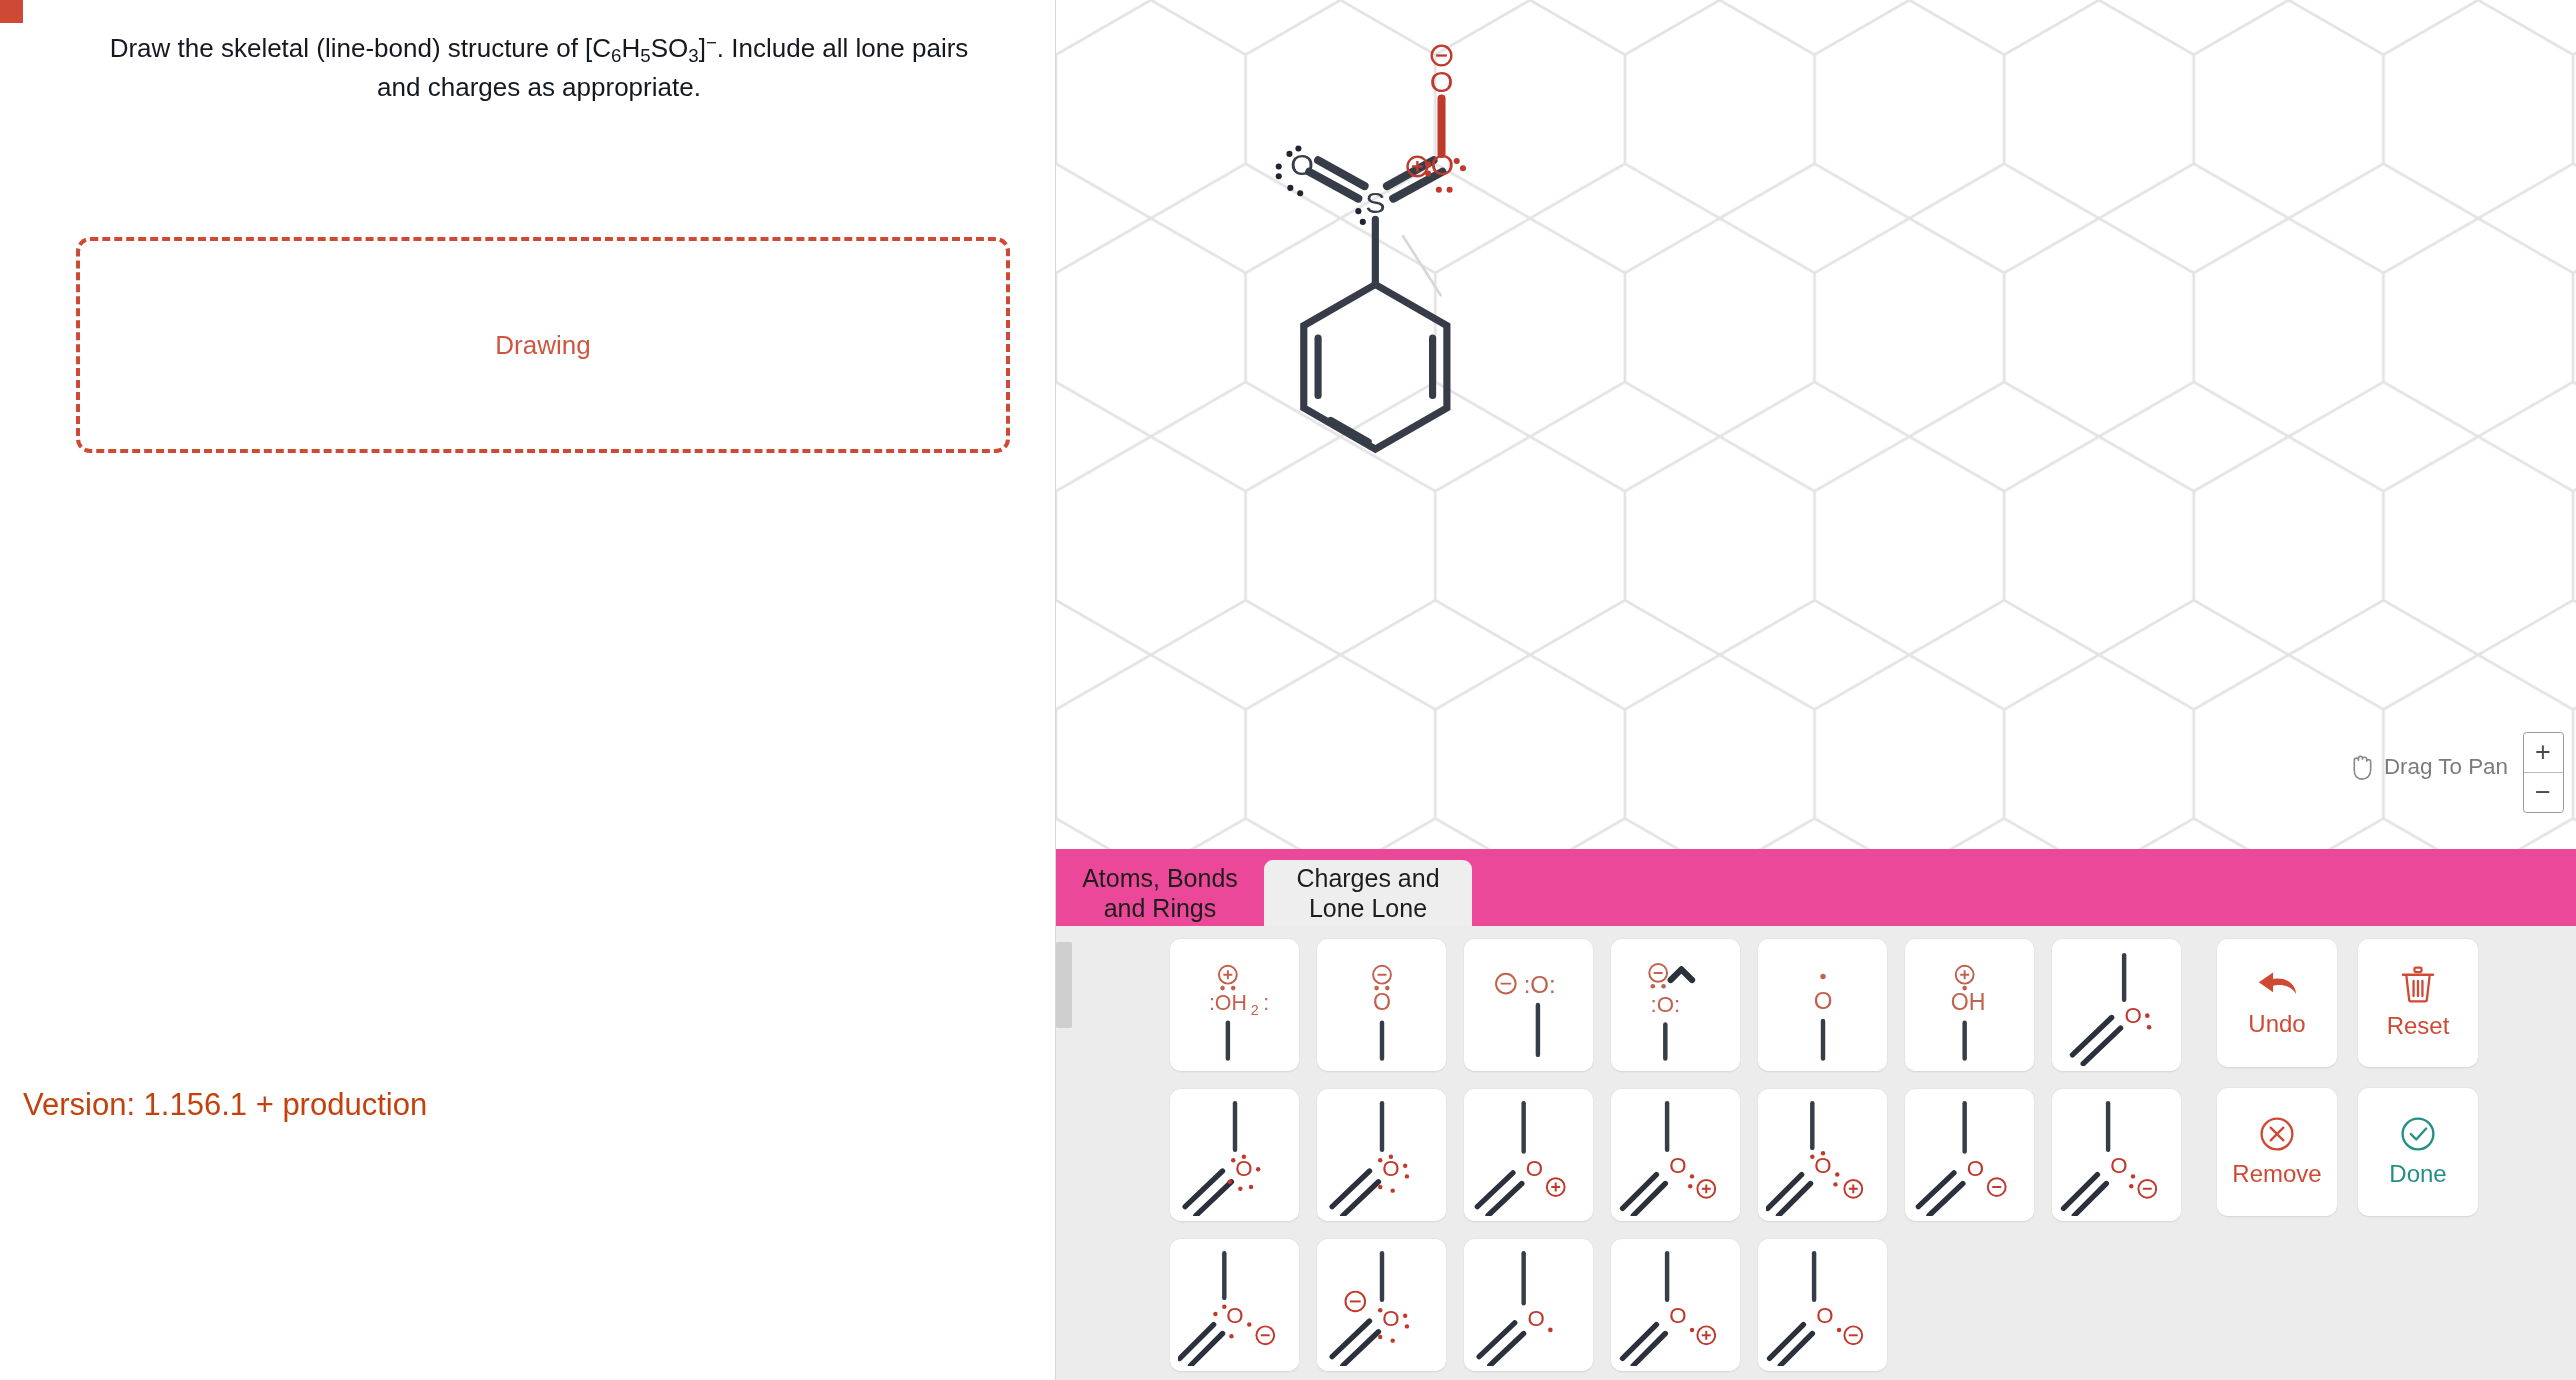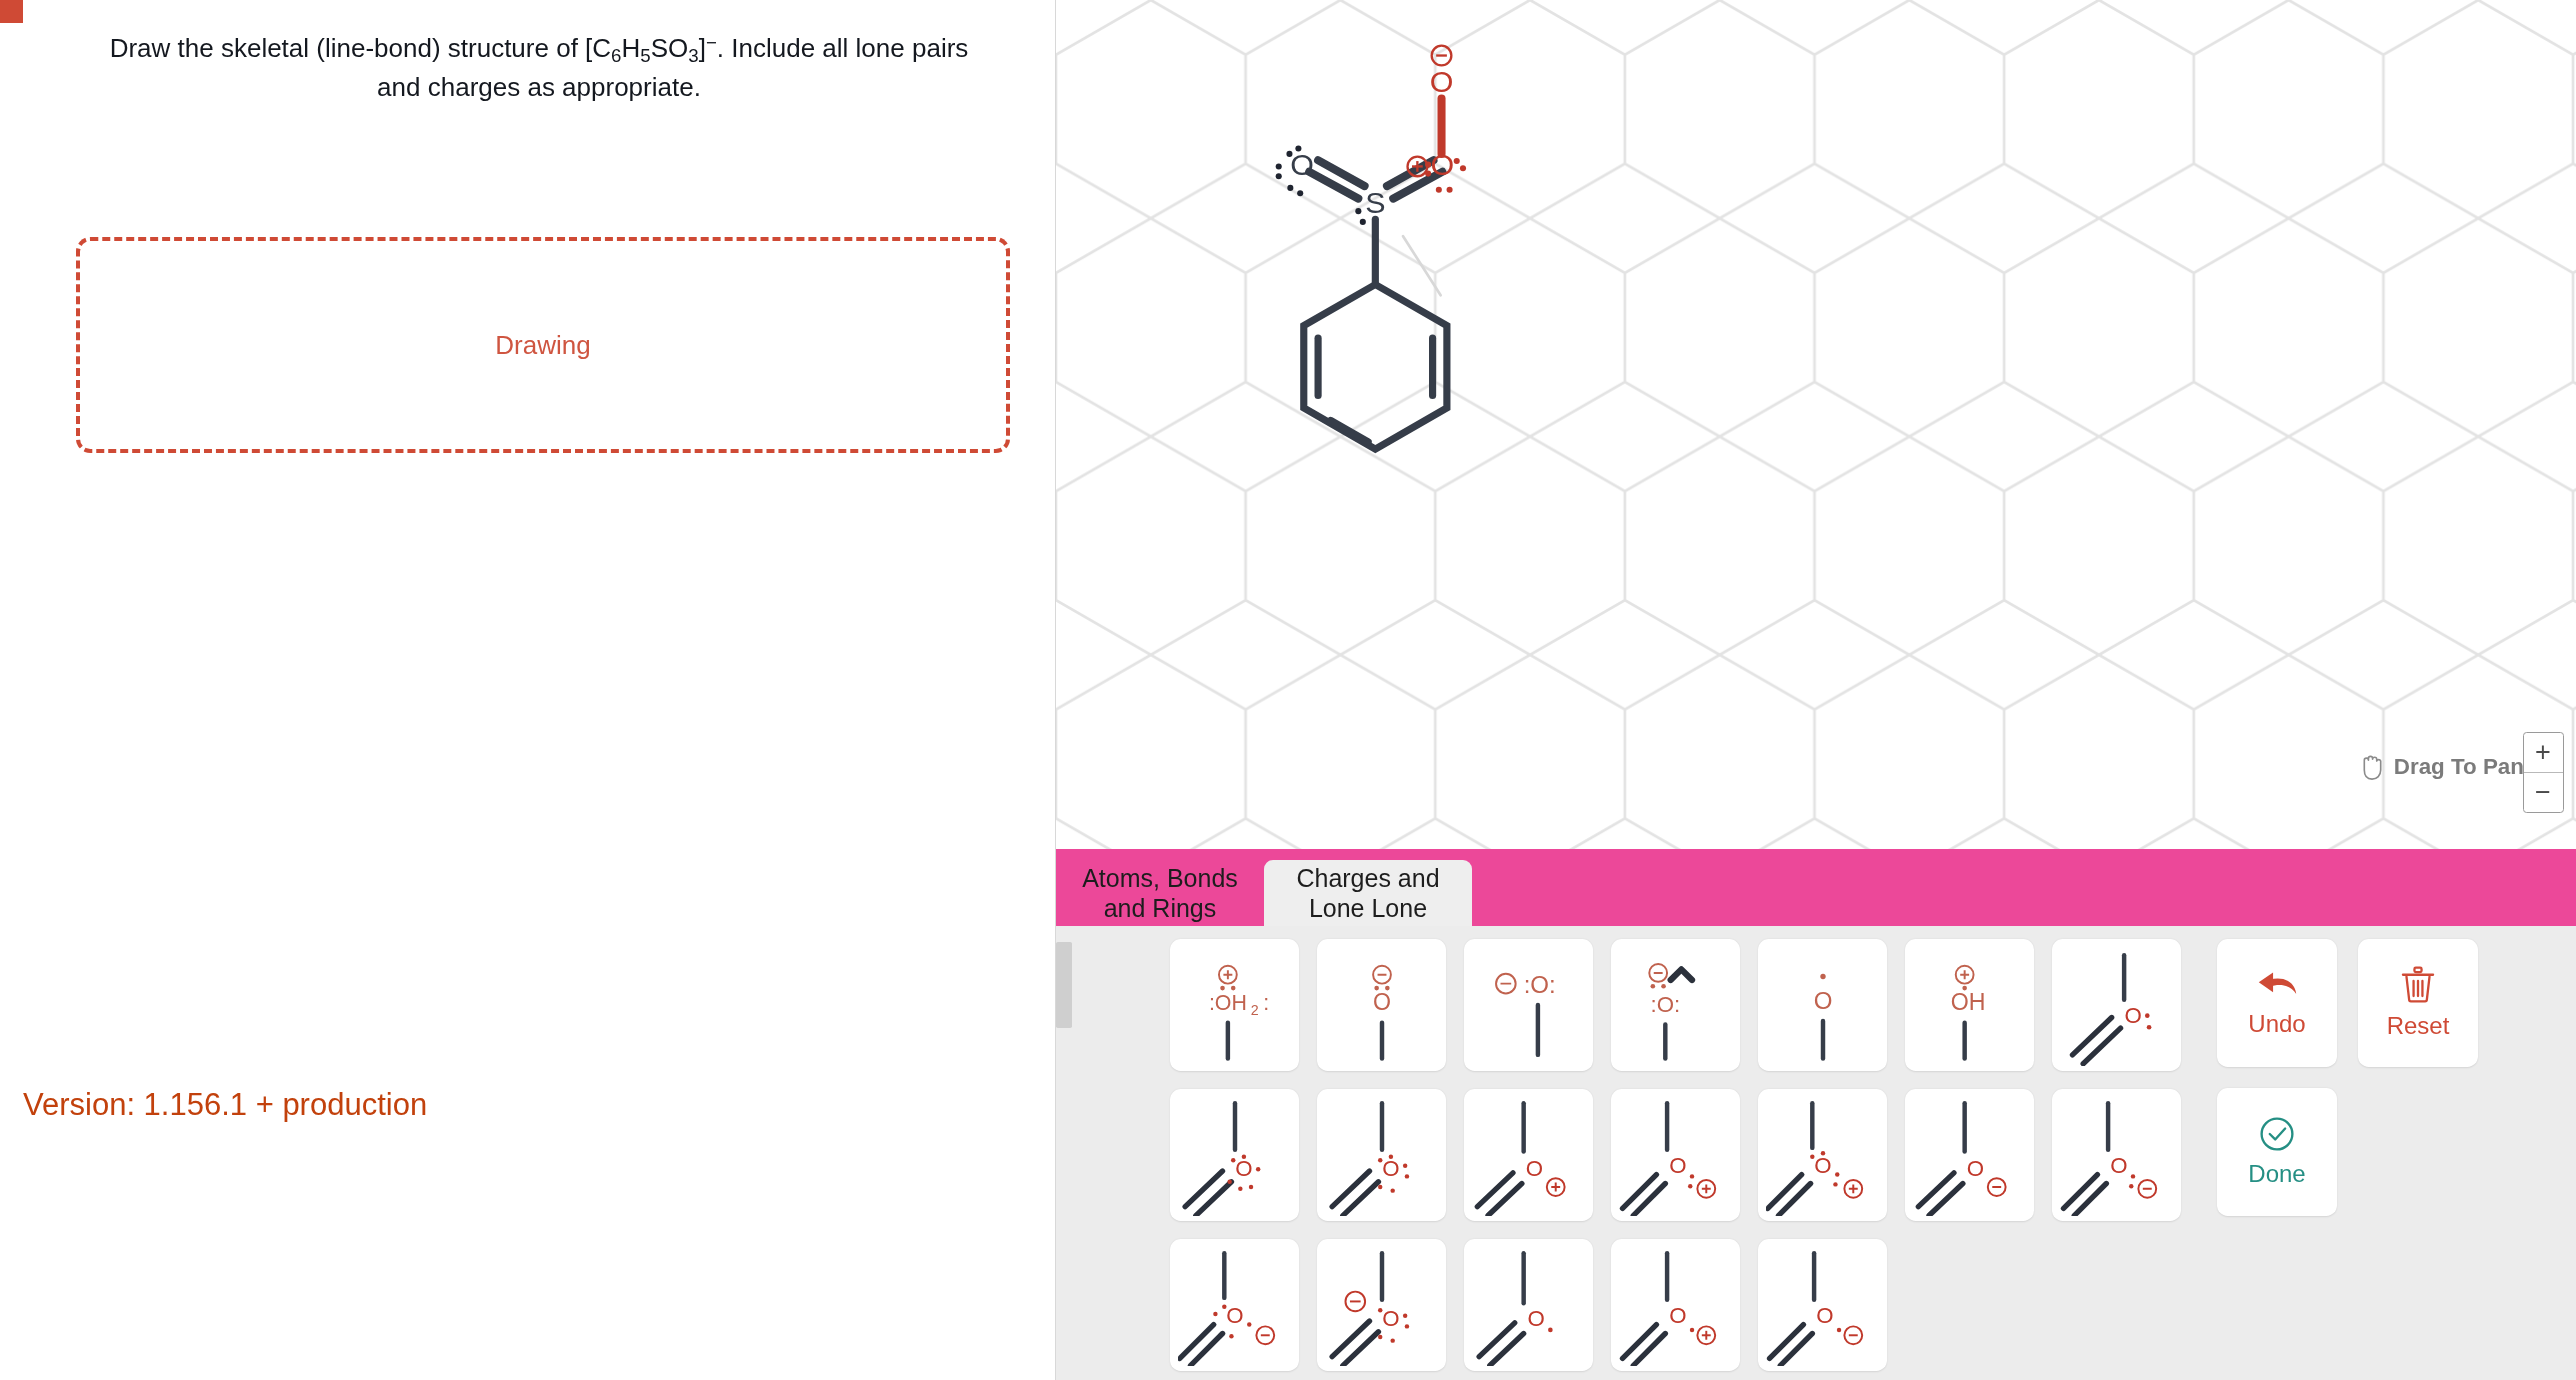--- a/index.html
+++ b/index.html
@@ -52,23 +52,23 @@
 
   
   .canvas{
     position:relative;flex:0 0 849px;height:849px;overflow:hidden;
     background:#ffffff;
   }
   .canvas svg.gridlayer{position:absolute;left:0;top:0;}
   .canvas svg.mol{position:absolute;left:0;top:0;}
 
   .pan-hint{
-    position:absolute;right:52px;bottom:68px;
+    position:absolute;right:68px;bottom:68px;
     display:flex;align-items:center;gap:9px;
-    color:#7b7b7b;font-size:22.4px;font-weight:bold;
+    color:#7b7b7b;font-size:22.4px;
   }
   .zoom-ctrl{
     position:absolute;right:12.5px;bottom:36px;width:39px;
     border:0.9px solid #9a9a9a;border-radius:3.6px;background:#fff;
     display:flex;flex-direction:column;overflow:hidden;
   }
   .zoom-ctrl button{
     all:unset;display:flex;align-items:center;justify-content:center;
     height:39px;font-size:27px;color:#4a4a4a;cursor:pointer;
     font-family:"Liberation Sans",sans-serif;
@@ -559,20 +559,30 @@
                 <line x1="4" y1="11" x2="38" y2="11"></line>
                 <path d="M8 13 L11 39 a2 2 0 0 0 2 2 h16 a2 2 0 0 0 2-2 L34 13"></path>
                 <line x1="16" y1="18" x2="16" y2="35"></line>
                 <line x1="21" y1="18" x2="21" y2="35"></line>
                 <line x1="26" y1="18" x2="26" y2="35"></line>
               </g>
             </svg>
             <span>Reset</span>
           </div>
 
+          <div class="act-btn">
+            <svg width="38" height="38" viewBox="0 0 42 42">
+              <g fill="none" stroke="#cf4a35" stroke-width="2.6" stroke-linecap="round">
+                <circle cx="21" cy="21" r="17"></circle>
+                <line x1="14" y1="14" x2="28" y2="28"></line>
+                <line x1="28" y1="14" x2="14" y2="28"></line>
+              </g>
+            </svg>
+            <span>Remove</span>
+          </div>
 
           <div class="act-btn teal">
             <svg width="38" height="38" viewBox="0 0 42 42">
               <g fill="none" stroke="#258f84" stroke-width="2.6" stroke-linecap="round" stroke-linejoin="round">
                 <circle cx="21" cy="21" r="17"></circle>
                 <path d="M13 21 L19 27 L30 15"></path>
               </g>
             </svg>
             <span>Done</span>
           </div>

